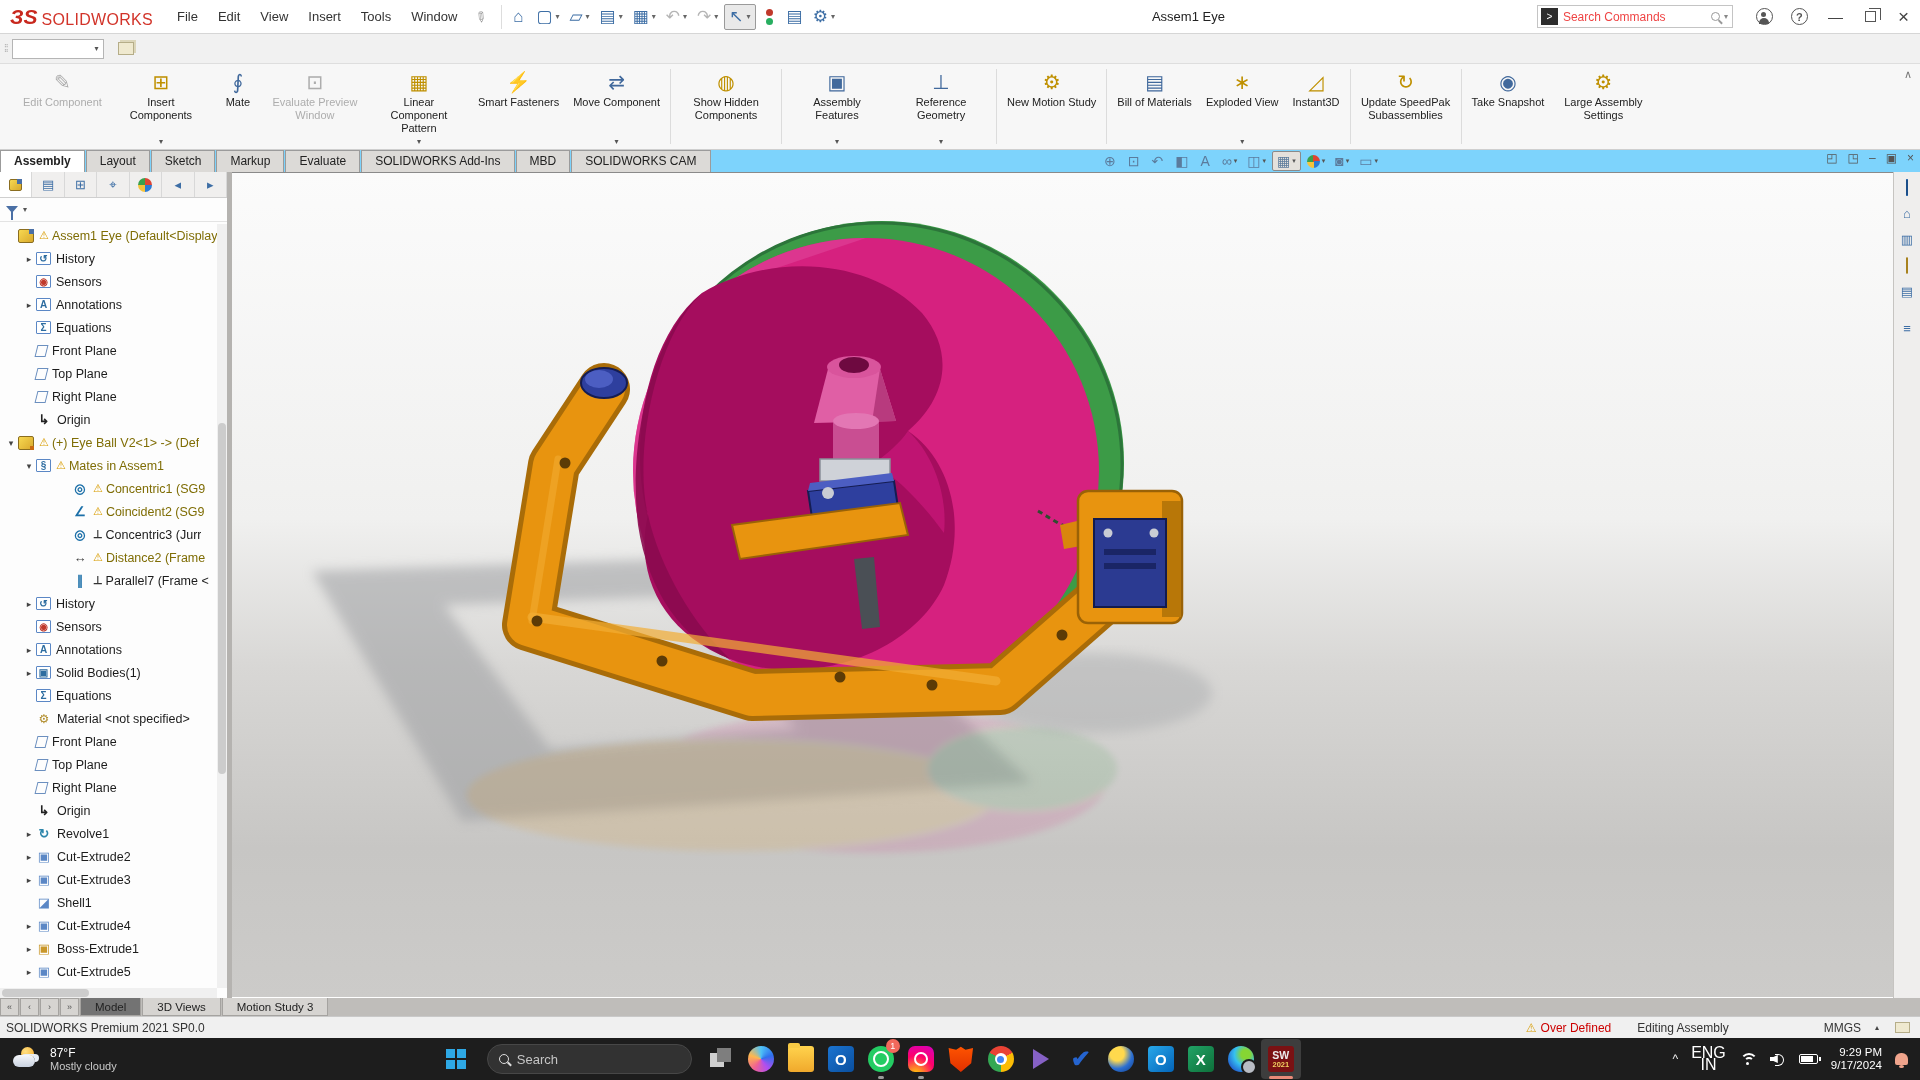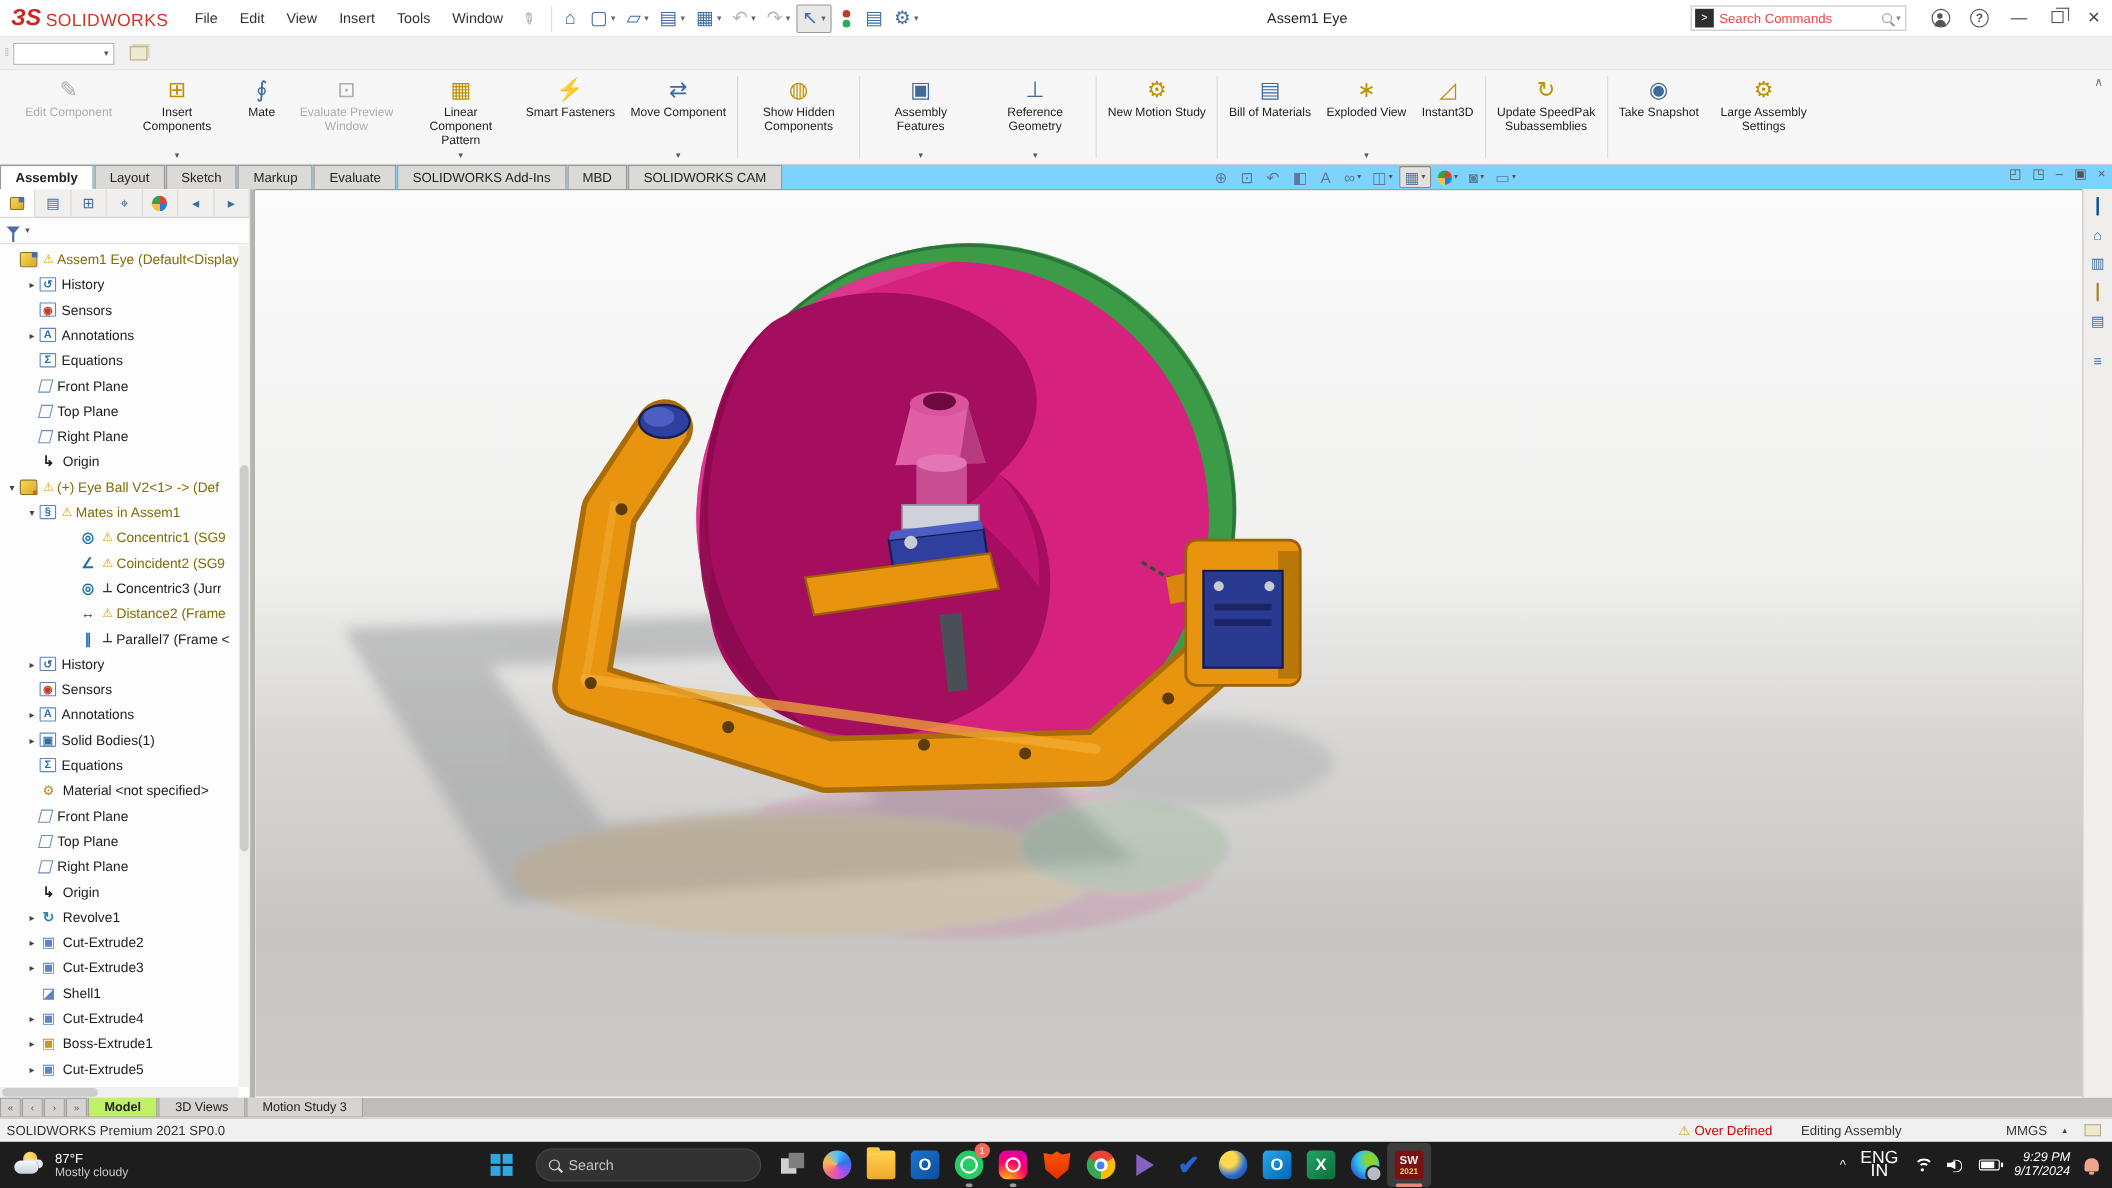--- a/index.html
+++ b/index.html
@@ -142,21 +142,21 @@
   .rp-ball { width:14px; height:14px; border-radius:50%;
     background:conic-gradient(#d43 0 25%, #2b7bd4 0 50%, #f5c33b 0 75%, #3aa04c 0 100%);}
   .rp-folder { width:15px; height:11px; background:linear-gradient(#ffd34d,#f0a92c); border:1px solid #a8821e; border-radius:1px;}
 
   
   #doctabs { top:998px; height:18px; background:#bfbdba; display:flex; align-items:stretch;}
   .dnav { width:19px; display:flex; align-items:center; justify-content:center; font-size:9px;
     color:#555; background:#d6d4d1; border:1px solid #a5a3a0; margin-right:1px;}
   .dtab { padding:1px 14px; font-size:11.5px; display:flex; align-items:center; background:#d6d4d1;
     border:1px solid #a5a3a0; border-top:none; margin-right:1px; color:#222;}
-  .dtab.active { background:#bef264; font-weight:bold;}
+  .dtab.active { background:#737373; font-weight:normal;}
 
   
   #statusbar { top:1016px; height:22px; background:#f0f0f0; border-top:1px solid #c9c9c9;
     display:flex; align-items:center; font-size:12px; color:#333;}
   #statusbar .left { margin-left:6px;}
   #statusbar .warn { color:#d89c00; margin-right:4px; font-size:12px;}
   .overdef { color:#cc0000;}
   #statusbar .right { display:flex; align-items:center; margin-left:auto;}
   .sgap1 { width:26px;} .sgap2 { width:95px;}
   .ucaret { font-size:8px; color:#444; margin-left:14px;}
@@ -236,21 +236,21 @@
     border:2px solid #fff; border-color:#fff transparent transparent transparent; border-radius:50%;}
   .wifi .wdot { position:absolute; left:7.5px; top:10px; width:3px; height:3px; background:#fff; border-radius:50%;}
   .vol { position:relative; width:16px; height:14px;}
   .vol::before { content:""; position:absolute; left:0; top:3px; width:8px; height:8px; background:#fff;
     clip-path:polygon(0 25%, 45% 25%, 100% 0, 100% 100%, 45% 75%, 0 75%);}
   .vol::after { content:""; position:absolute; right:2px; top:2px; width:8px; height:10px;
     border:1.6px solid #fff; border-left:none; border-top-right-radius:8px; border-bottom-right-radius:8px;}
   .batt { position:relative; width:19px; height:10px; border:1.4px solid #fff; border-radius:2px;}
   .batt::before { content:""; position:absolute; left:1px; top:1px; bottom:1px; width:70%; background:#fff;}
   .batt::after { content:""; position:absolute; right:-4px; top:2px; width:2px; height:4px; background:#fff;}
-  .clock { text-align:right; font-size:11.5px; line-height:13.5px;font-style:italic;}
+  .clock { text-align:right; font-size:11.5px; line-height:13.5px;}
   .bell { width:13px; height:12px; background:#f0a48c; border-radius:6px 6px 2px 2px; position:relative;}
   .bell::after { content:""; position:absolute; left:4px; bottom:-3px; width:5px; height:3px; border-radius:50%;
     background:#f0a48c;}
 </style>
 </head>
 <body>
 
 <div class="bar" id="titlebar">
   <div class="logo">
     <span class="logo-mark">ЗS</span>

